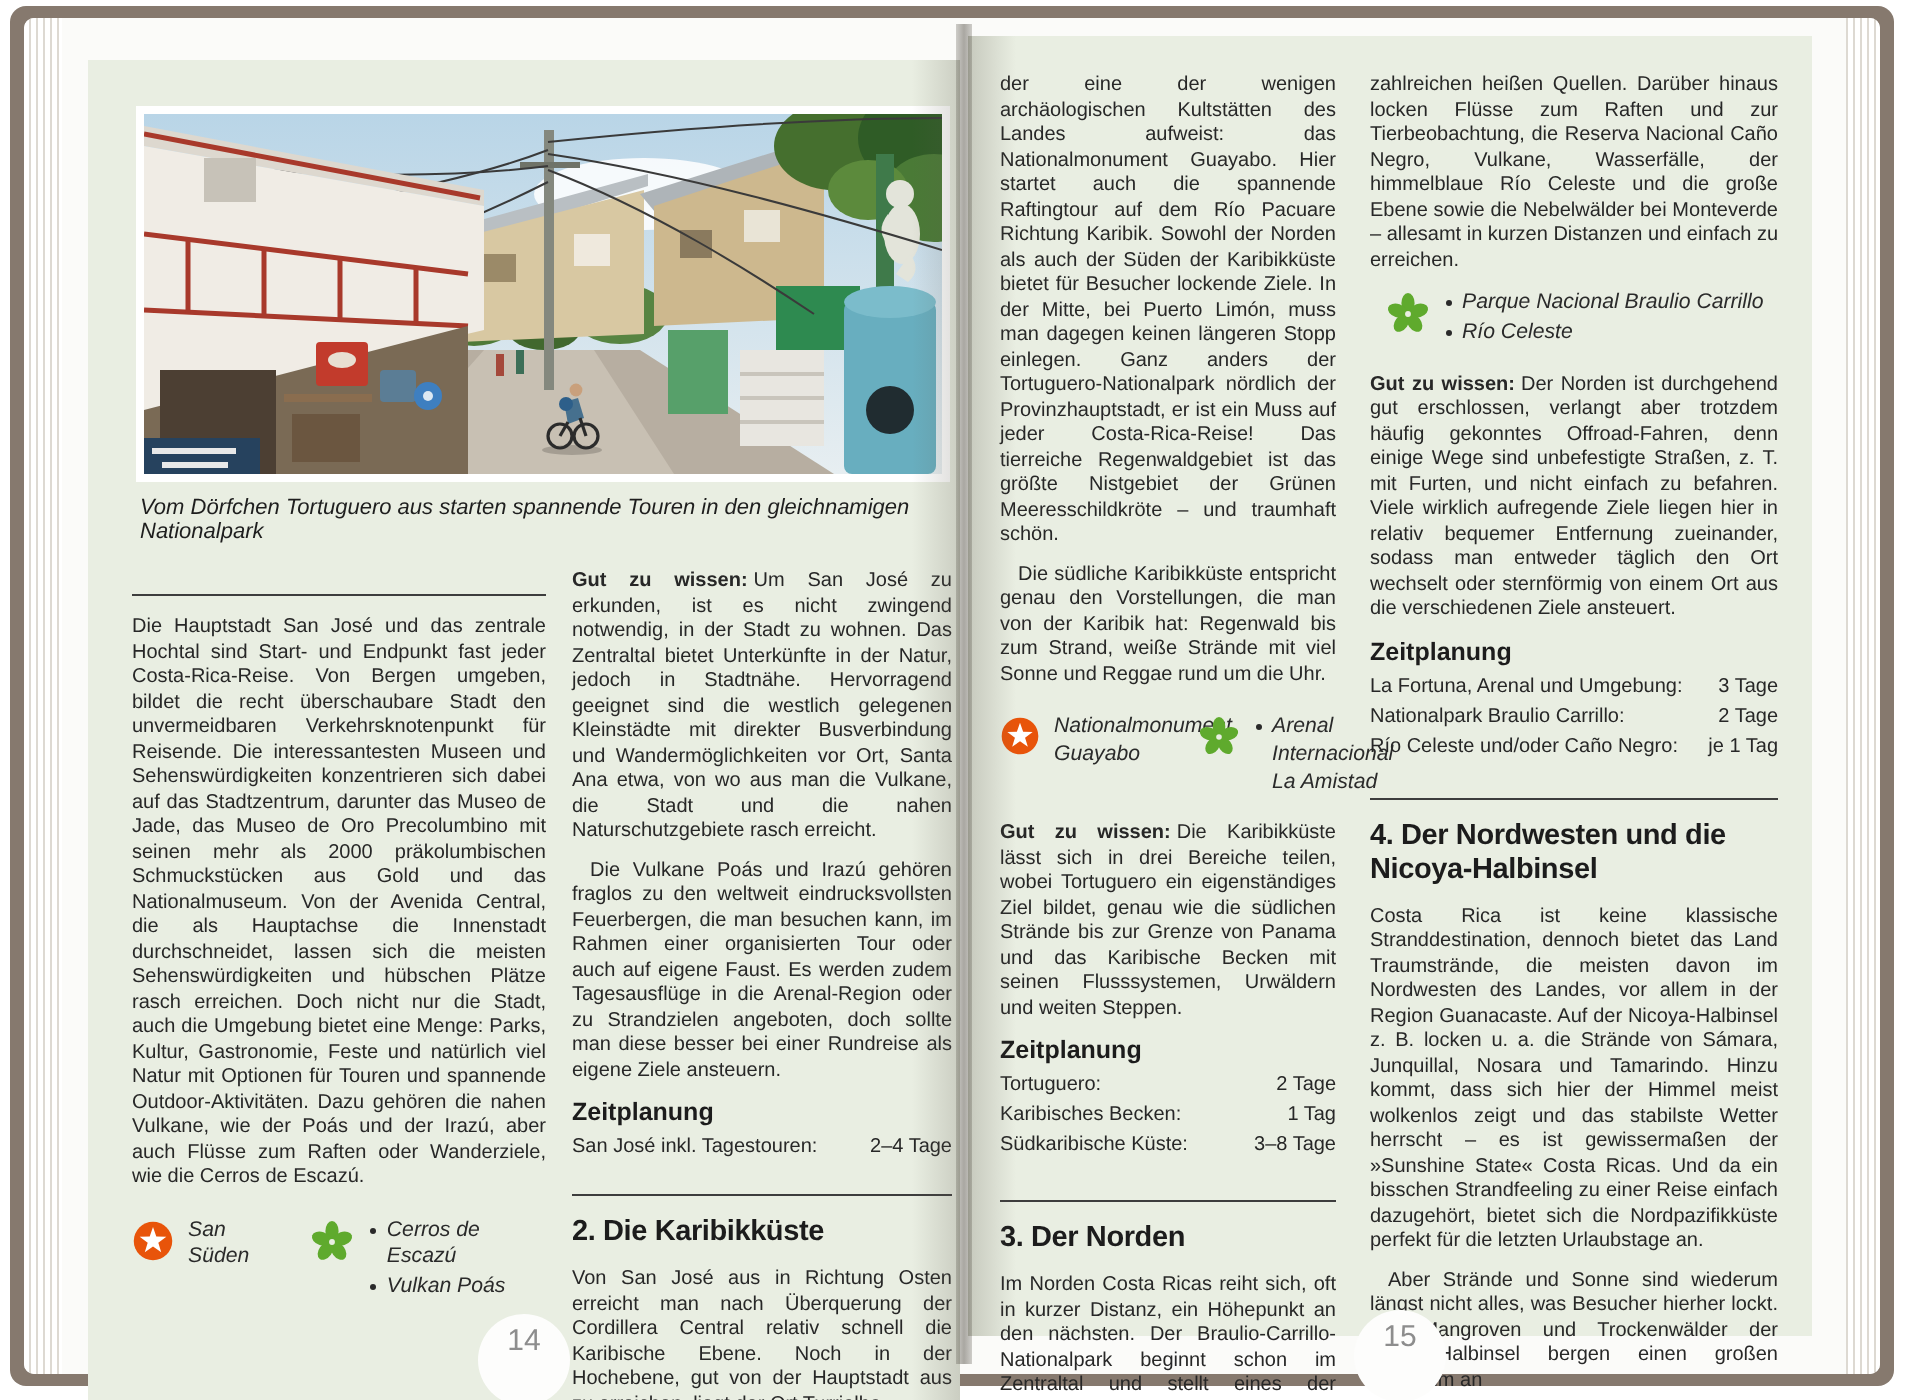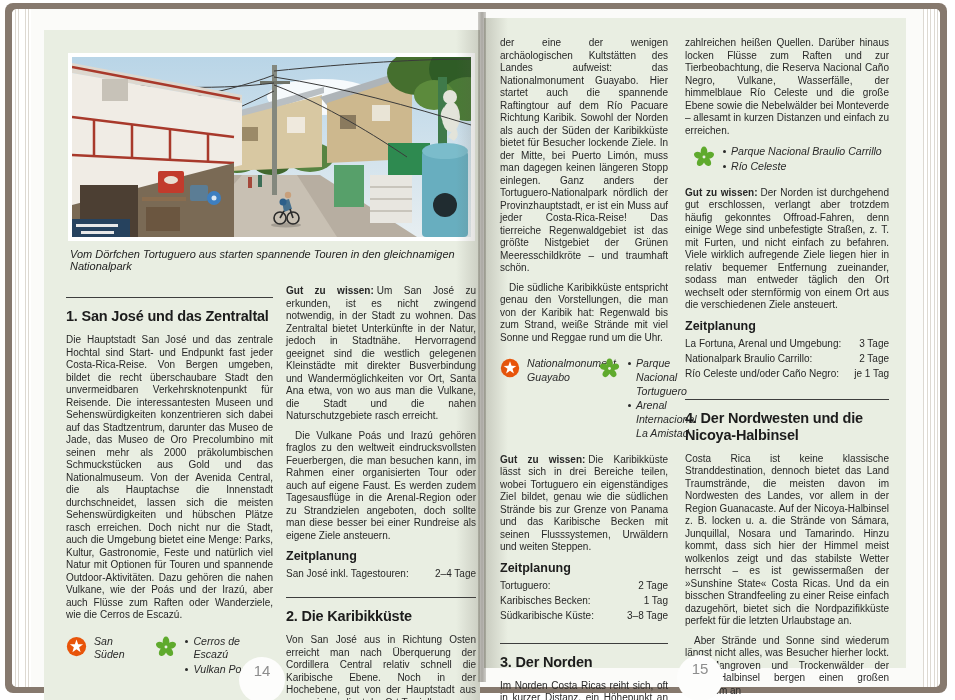--- a/index.html
+++ b/index.html
@@ -169,21 +169,20 @@
         <line x1="212" y1="154" x2="208" y2="161" stroke="#2b2b2b" stroke-width="1.6"></line>
         <line x1="218" y1="152" x2="221" y2="161" stroke="#2b2b2b" stroke-width="1.6"></line>
       </svg>
     </figure>
 
     <figcaption class="caption">Vom Dörfchen Tortuguero aus starten spannende Touren in den gleichnamigen Nationalpark</figcaption>
 
     <div class="cols">
       <div class="colL1">
         <div class="rule"></div>
-        <h2>1. San José und das Zentraltal</h2>
         <p>Die Hauptstadt San José und das zentrale Hochtal sind Start- und Endpunkt fast jeder Costa-Rica-Reise. Von Bergen umgeben, bildet die recht überschaubare Stadt den unvermeidbaren Verkehrsknotenpunkt für Reisende. Die interessantesten Museen und Sehenswürdigkeiten konzentrieren sich dabei auf das Stadtzentrum, darunter das Museo de Jade, das Museo de Oro Precolumbino mit seinen mehr als 2000 präkolumbischen Schmuckstücken aus Gold und das Nationalmuseum. Von der Avenida Central, die als Hauptachse die Innenstadt durchschneidet, lassen sich die meisten Sehenswürdigkeiten und hübschen Plätze rasch erreichen. Doch nicht nur die Stadt, auch die Umgebung bietet eine Menge: Parks, Kultur, Gastronomie, Feste und natürlich viel Natur mit Optionen für Touren und spannende Outdoor-Aktivitäten. Dazu gehören die nahen Vulkane, wie der Poás und der Irazú, aber auch Flüsse zum Raften oder Wanderziele, wie die Cerros de Escazú.</p>
         <div class="iconrow">
           <div class="icoitem">
             <svg width="21" height="21" viewBox="0 0 24 24">
               <circle cx="12" cy="12" r="11" fill="#e8540a"></circle>
               <polygon fill="#ffffff" points="12,4 13.88,9.41 19.61,9.53 15.04,12.99 16.7,18.47 12,15.2 7.3,18.47 8.96,12.99 4.39,9.53 10.12,9.41"></polygon>
             </svg>
             <span class="starlbl">San Süden</span>
           </div>
           <div class="icoitem">
@@ -238,21 +237,20 @@
               <g fill="#5faa2d">
                 <ellipse cx="12" cy="6" rx="3.6" ry="5.4"></ellipse>
                 <ellipse cx="12" cy="6" rx="3.6" ry="5.4" transform="rotate(72 12 12)"></ellipse>
                 <ellipse cx="12" cy="6" rx="3.6" ry="5.4" transform="rotate(144 12 12)"></ellipse>
                 <ellipse cx="12" cy="6" rx="3.6" ry="5.4" transform="rotate(216 12 12)"></ellipse>
                 <ellipse cx="12" cy="6" rx="3.6" ry="5.4" transform="rotate(288 12 12)"></ellipse>
               </g>
               <circle cx="12" cy="12" r="1.6" fill="#e9eee2"></circle>
             </svg>
             <ul class="flist">
-              <li>Parque Nacional Tortuguero</li>
               <li>Arenal Internacional La Amistad</li>
             </ul>
           </div>
         </div>
         <p style="margin-top:12px;"><b class="lead">Gut zu wissen:</b><span>Die Karibikküste lässt sich in drei Bereiche teilen, wobei Tortuguero ein eigenständiges Ziel bildet, genau wie die südlichen Strände bis zur Grenze von Panama und das Karibische Becken mit seinen Flusssystemen, Urwäldern und weiten Steppen.</span></p>
         <h3 class="zp">Zeitplanung</h3>
         <div class="zrow">
           <span>Tortuguero:</span>
           <span class="zv">2 Tage</span>
         </div>

